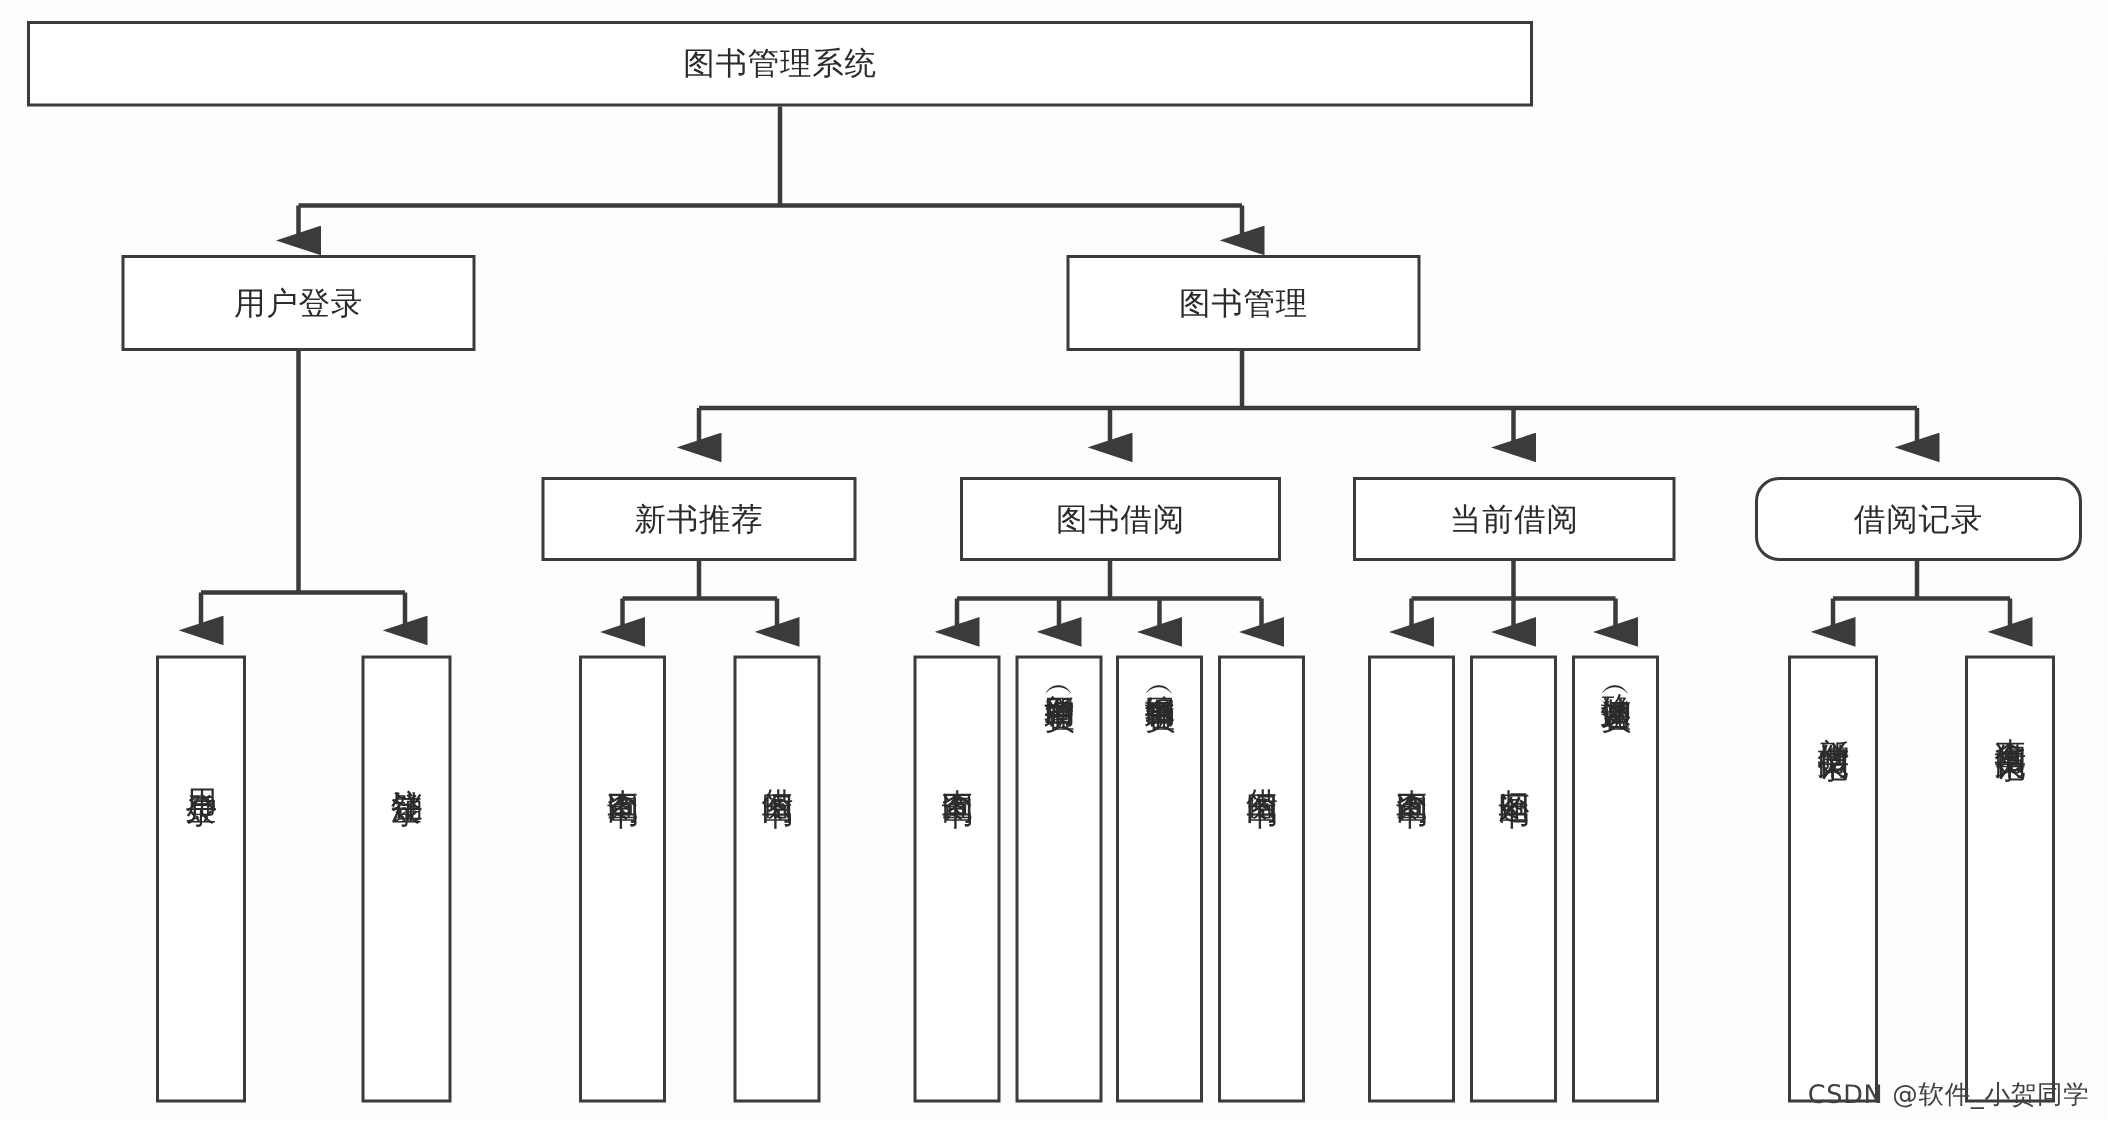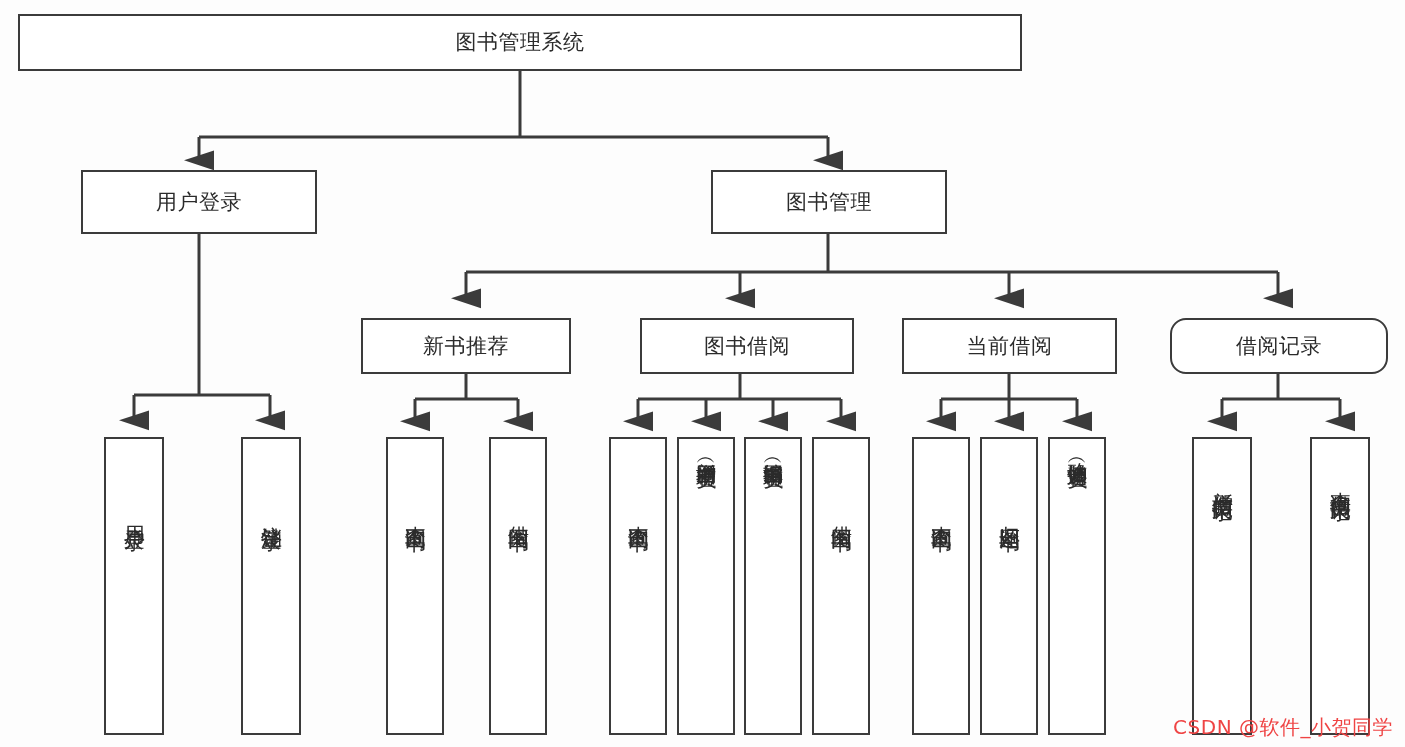--- a/index.html
+++ b/index.html
@@ -61,22 +61,22 @@
     margin: 0 auto;
   }
   .node.vertical.tall-text .node-label {
     font-size: 20px;
     letter-spacing: 1px;
   }
   #watermark {
     position: absolute;
     right: 12px;
     bottom: 6px;
-    font-size: 20px;
-    color: #ef4444;
+    font-size: 17px;
+    color: #404040;
     letter-spacing: 0.5px;
     white-space: nowrap;
     font-family: "DejaVu Sans", "Liberation Sans", sans-serif;
   }
 </style>
 </head>
 <body>
 
 <div id="diagram-root">
 

